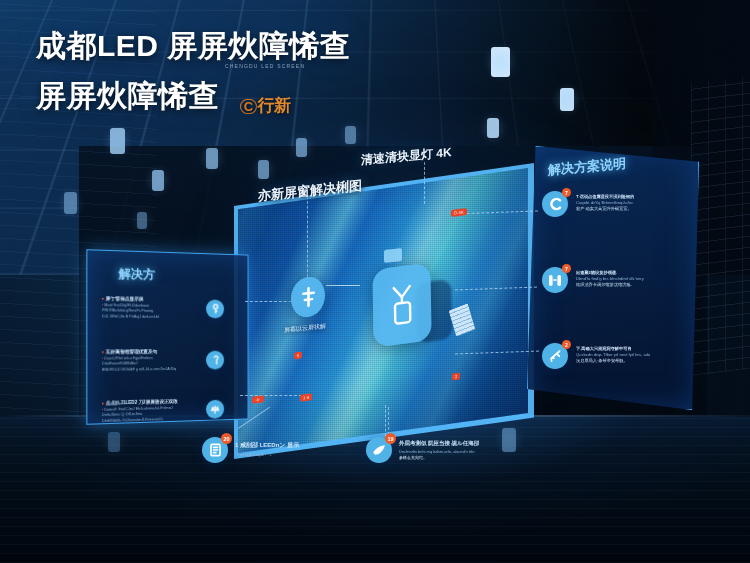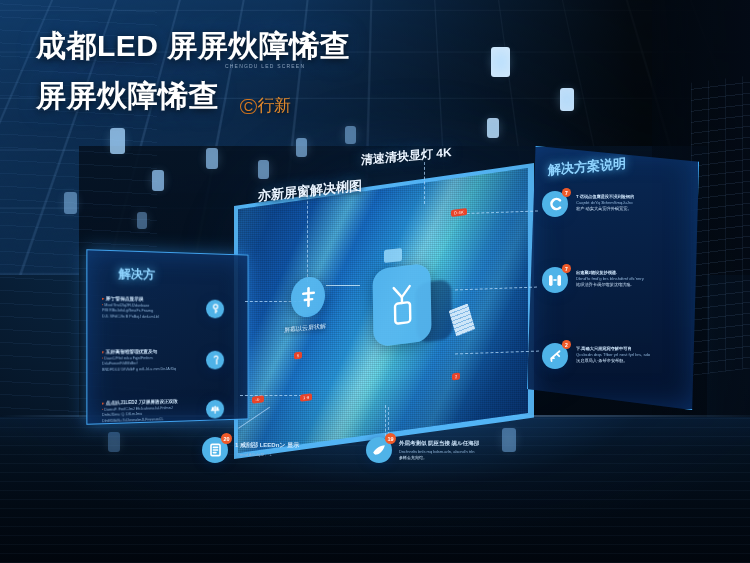--- a/index.html
+++ b/index.html
@@ -94,21 +94,21 @@
   .title-row2{display:flex;align-items:flex-end;gap:6px;}
   .brand{
     display:inline-block;transform:translateY(-2px);
     line-height:1;text-align:center;
   }
   .brand-top{
     font-size:5px;color:#9fb6cf;letter-spacing:1.2px;white-space:nowrap;
     opacity:.85;margin-bottom:1px;
   }
   .brand-main{
-    font-size:17px;font-weight:normal;color:#e2892c;white-space:nowrap;
+    font-size:17px;font-weight:bold;color:#e2892c;white-space:nowrap;
     text-shadow:0 1px 4px rgba(0,0,0,.8);letter-spacing:-.5px;margin-top:28px;
   }
   .brand-main .mark{
     display:inline-block;border:1.6px solid #d9791f;border-radius:50%/60%;
     padding:0 3px;margin-right:1px;font-size:13px;color:#d9791f;
   }
 
   
   .screen{
     position:absolute;left:238px;top:168px;width:290px;height:285px;z-index:25;

